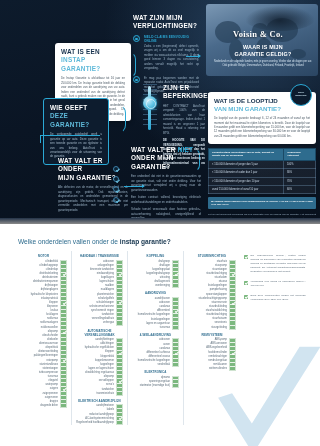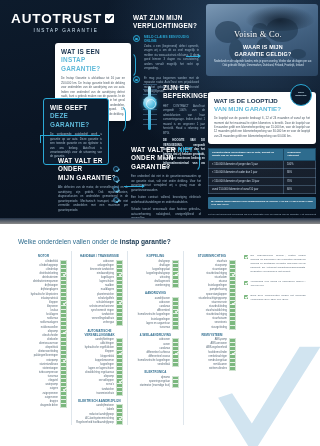--- a/index.html
+++ b/index.html
@@ -123,21 +123,21 @@
     background:linear-gradient(160deg,#7b98b4 0%,#4a6a8b 40%,#2b4663 100%);
   }
   .map-wrap .dotmap { position:absolute; inset:0; opacity:.85; }
   .map-wrap .car {
     position:absolute; right:2px; top:1px; width:72px; height:26px;
     background:radial-gradient(ellipse at 50% 60%, rgba(20,34,50,.9) 0%, rgba(20,34,50,0) 68%);
     border-radius:50%;
   }
   .voisin {
     position:absolute; left:0; right:8px; top:25px; text-align:center;
-    color:#fff; font-size:8.5px; font-family:"Liberation Serif", serif; font-weight:normal;
+    color:#fff; font-size:8.5px; font-family:"Liberation Serif", serif; font-weight:bold;
     letter-spacing:.3px; text-shadow:0 1px 2px rgba(0,0,0,.6);
   }
   .map-cap { position:absolute; left:6px; right:4px; top:40px; text-align:center; }
   .map-cap h4 { color:#fff; font-size:5.4px; font-weight:bold; line-height:1.3; letter-spacing:.2px;}
   .map-cap p { margin-top:2px; font-size:2.55px; line-height:1.5; color:#d5e4f0; text-align:center;}
 
   
   .looptijd { position:absolute; left:208px; top:92px; width:108px; }
   .lp-card {
     background:#fff; border-radius:3px; padding:5px 6px 6px; position:relative;
@@ -215,31 +215,20 @@
   }
   .note p { font-size:2.5px; line-height:1.6; color:#5a6b79; text-align:justify; }
 </style>
 </head>
 <body>
 
 <div id="poster">
 
   <div class="dark-panel">
 
-    <div class="brand">
-      <div class="brand-row">
-        <span class="brand-name">AUTOTRUST</span>
-        <span class="brand-box">
-          <svg width="7" height="7" viewBox="0 0 10 10">
-              <path d="M1.6 5.2 L4 7.6 L8.6 2.2" stroke="#0d1b2c" stroke-width="2" fill="none" stroke-linecap="round" stroke-linejoin="round"></path>
-            </svg>
-        </span>
-      </div>
-      <div class="brand-sub">INSTAP GARANTIE</div>
-    </div>
 
     <div class="card light" style="left:55px; top:43px; width:76px;">
       <h3>
         <span class="l1">WAT IS EEN</span>
         <span class="l2">INSTAP GARANTIE?</span>
       </h3>
       <p class="body">De Instap Garantie is afsluitbaar tot 16 jaar en 250.000 km. De Instap garantie biedt de dekking voor onderdelen van de aandrijving van uw auto. Indien een onderdeel van de aandrijving defect raakt, kunt u gebruik maken van de garantie. In de voorwaarden van de Instap Garantie, in het geval van een gedekt item worden de onderdelen, diagnose- en arbeidsuren vergoed. De voorwaarden van de garantie bepalen de dekking.</p>
     </div>
 
     <div class="card outlined" style="left:43px; top:98px; width:66px;">

